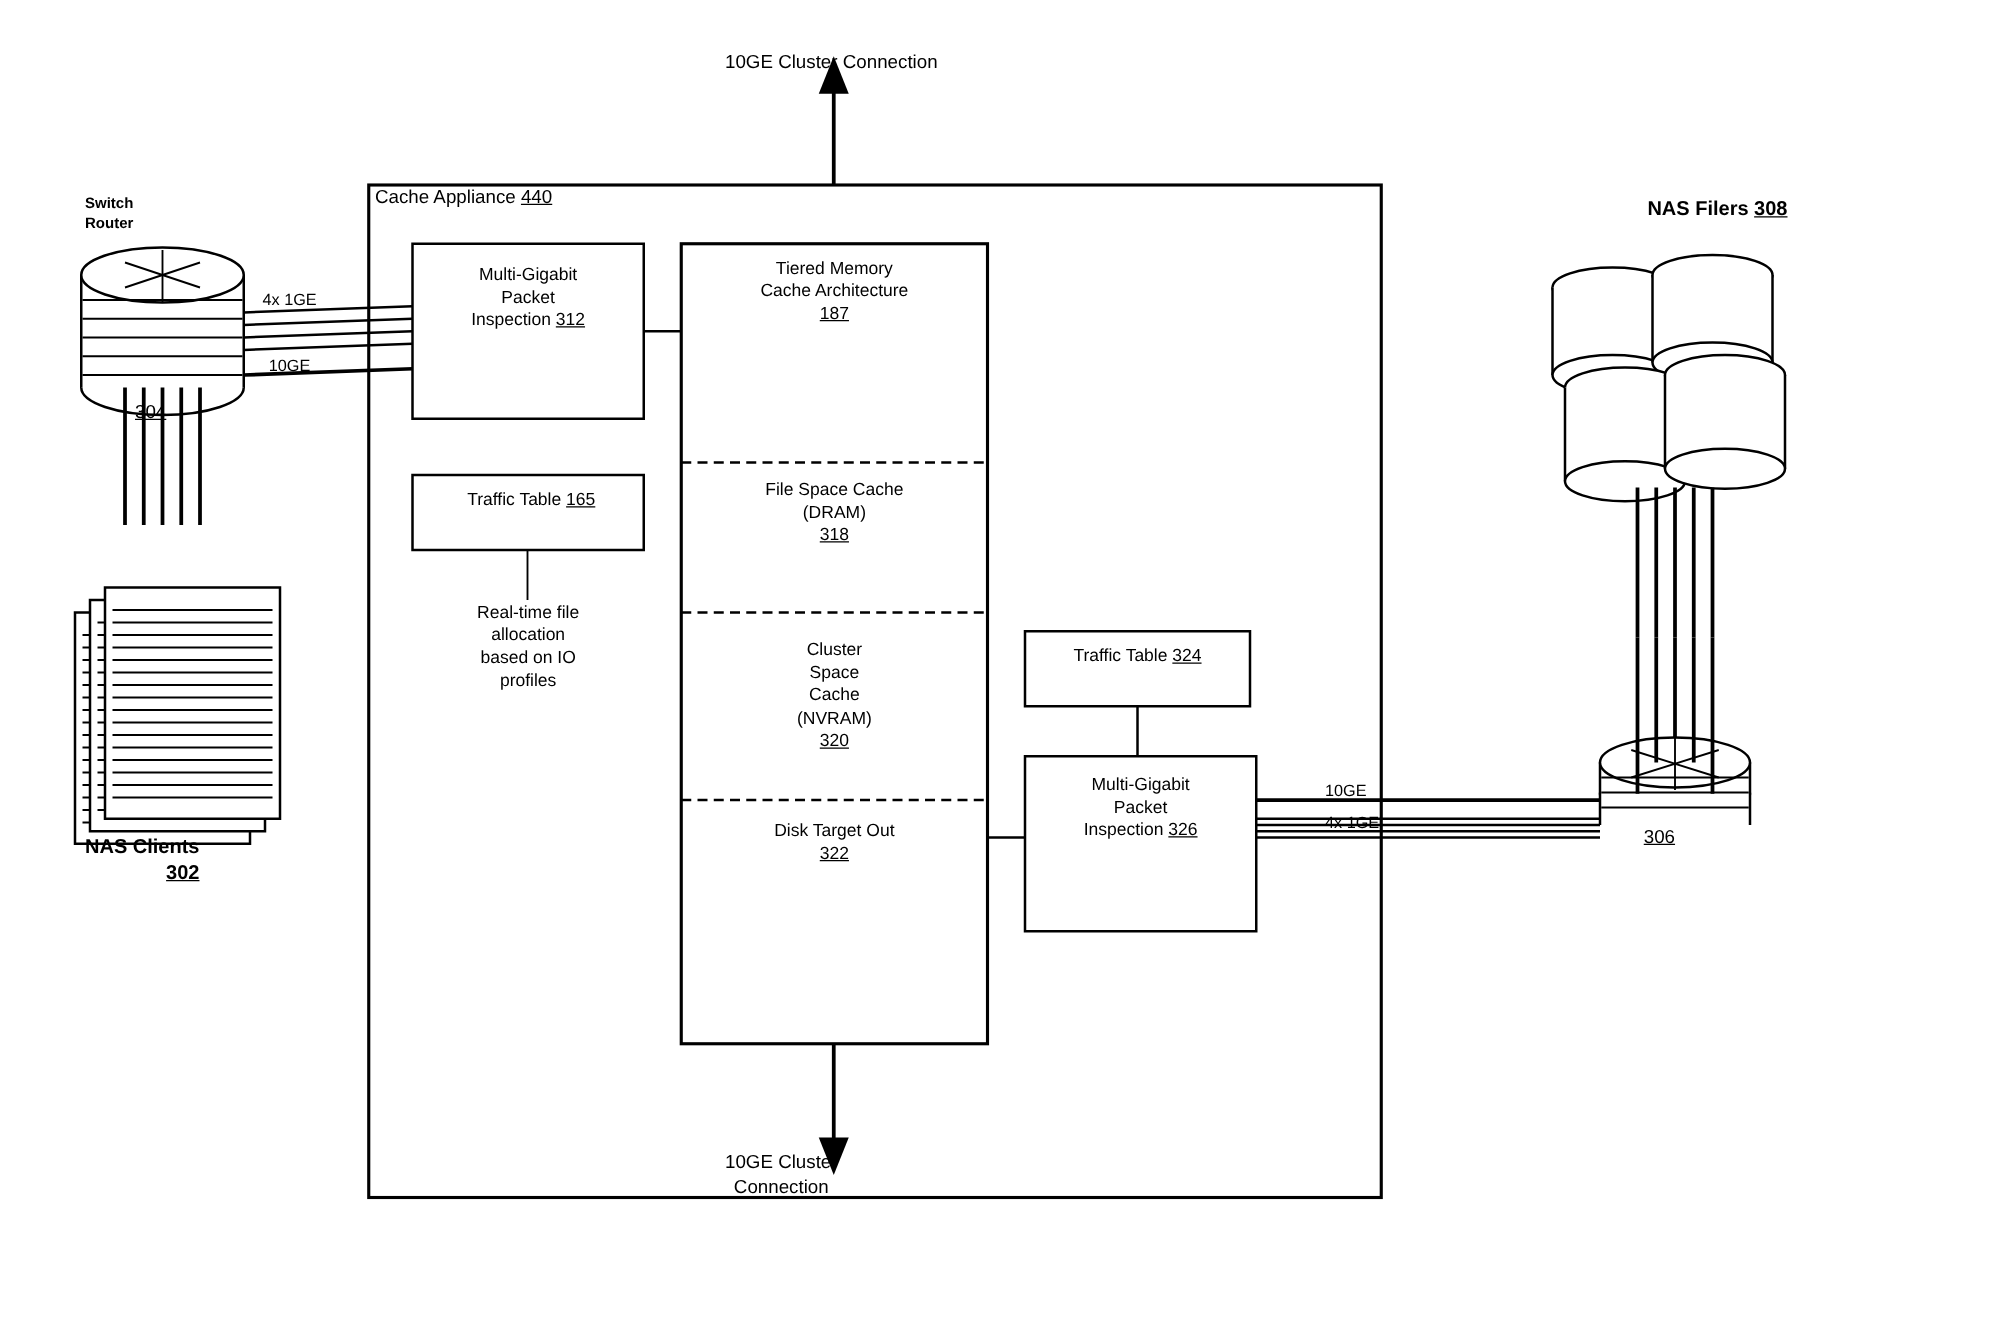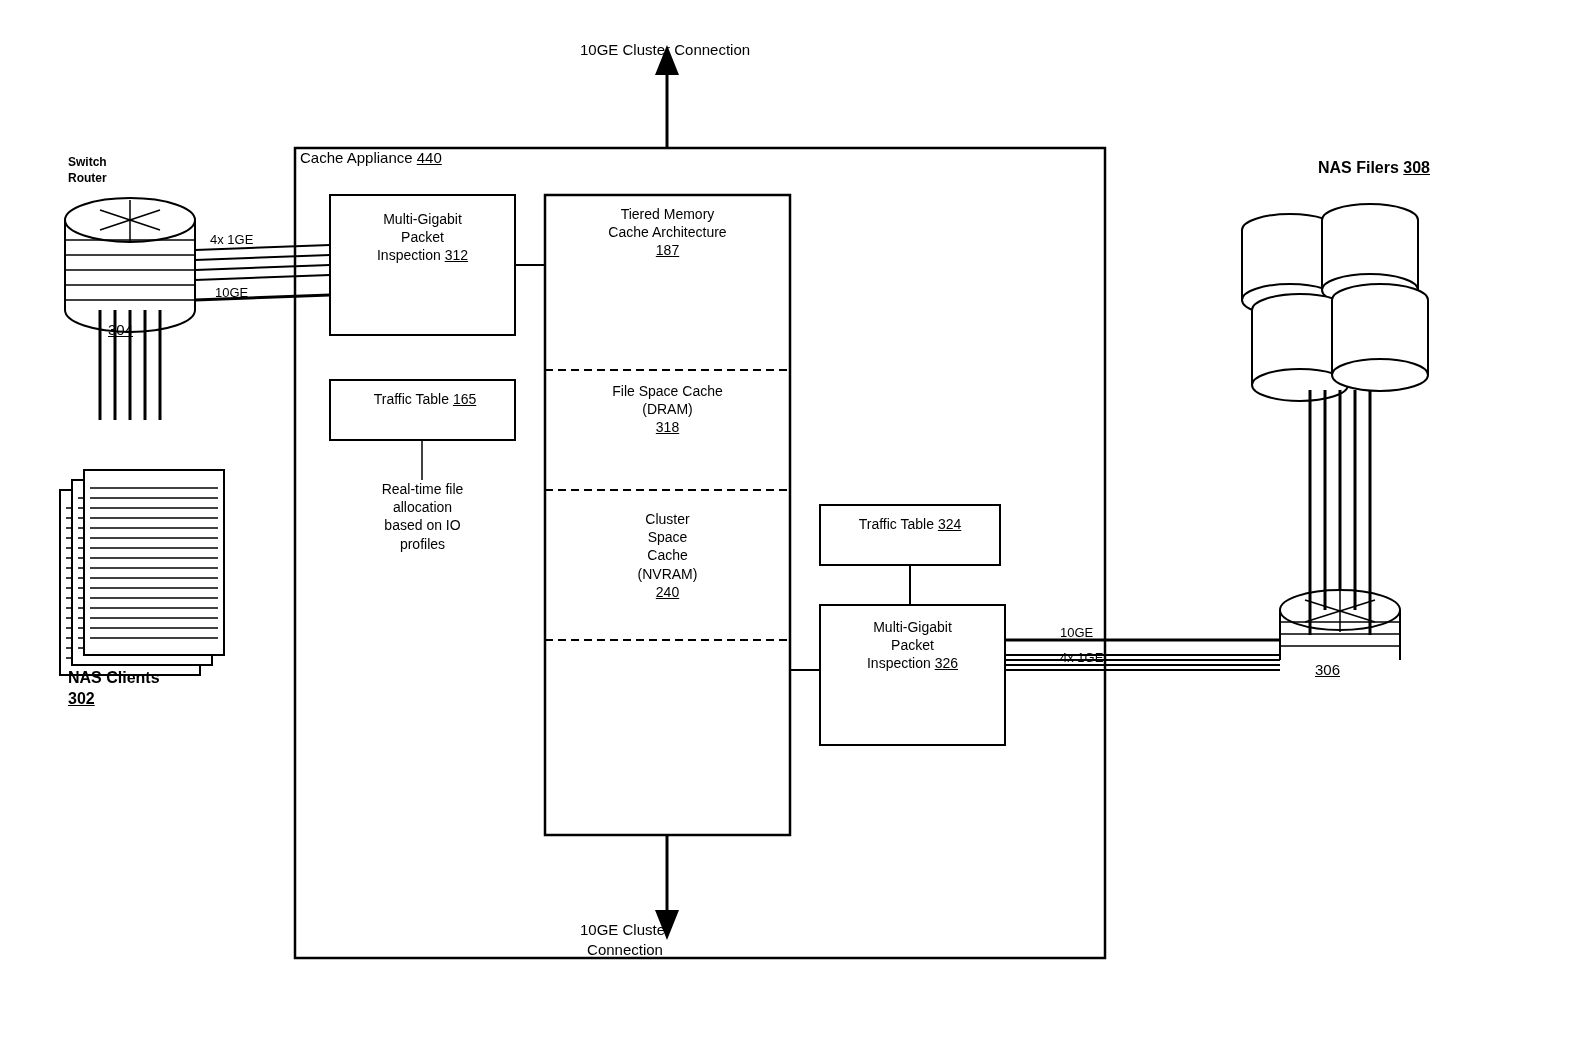--- a/index.html
+++ b/index.html
@@ -14,21 +14,21 @@
     .diagram-container {
       position: relative;
       width: 1594px;
       height: 1064px;
       background: #fff;
     }
 
     
     .label {
       position: absolute;
-      text-align: left;
+      text-align: right;
       font-size: 15px;
       line-height: 1.3;
       color: #000;
     }
     .label u {
       text-decoration: underline;
     }
 
     
     .svg-overlay {
@@ -255,23 +255,26 @@
 
   <div class="label" style="left:550px; top:205px; font-size:14px; width:235px; text-align:center;">
     Tiered Memory<br>Cache Architecture<br><u>187</u>
   </div>
 
   <div class="label" style="left:550px; top:382px; font-size:14px; width:235px; text-align:center;">
     File Space Cache<br>(DRAM)<br><u>318</u>
   </div>
 
   <div class="label" style="left:550px; top:510px; font-size:14px; width:235px; text-align:center;">
-    Cluster<br>Space<br>Cache<br>(NVRAM)<br><u>240</u>
-  </div>
-
+    Cluster<br>Space<br>Cache<br>(NVRAM)<br><u>320</u>
+  </div>
+
+  <div class="label" style="left:550px; top:655px; font-size:14px; width:235px; text-align:center;">
+    Disk Target Out<br><u>322</u>
+  </div>
 
   <div class="label" style="left:825px; top:515px; font-size:14px; width:170px; text-align:center;">
     Traffic Table <u>324</u>
   </div>
 
   <div class="label" style="left:825px; top:618px; font-size:14px; width:175px; text-align:center;">
     Multi-Gigabit<br>Packet<br>Inspection <u>326</u>
   </div>
 
   <div class="label" style="left:68px; top:668px; font-size:16px; font-weight:bold;">

